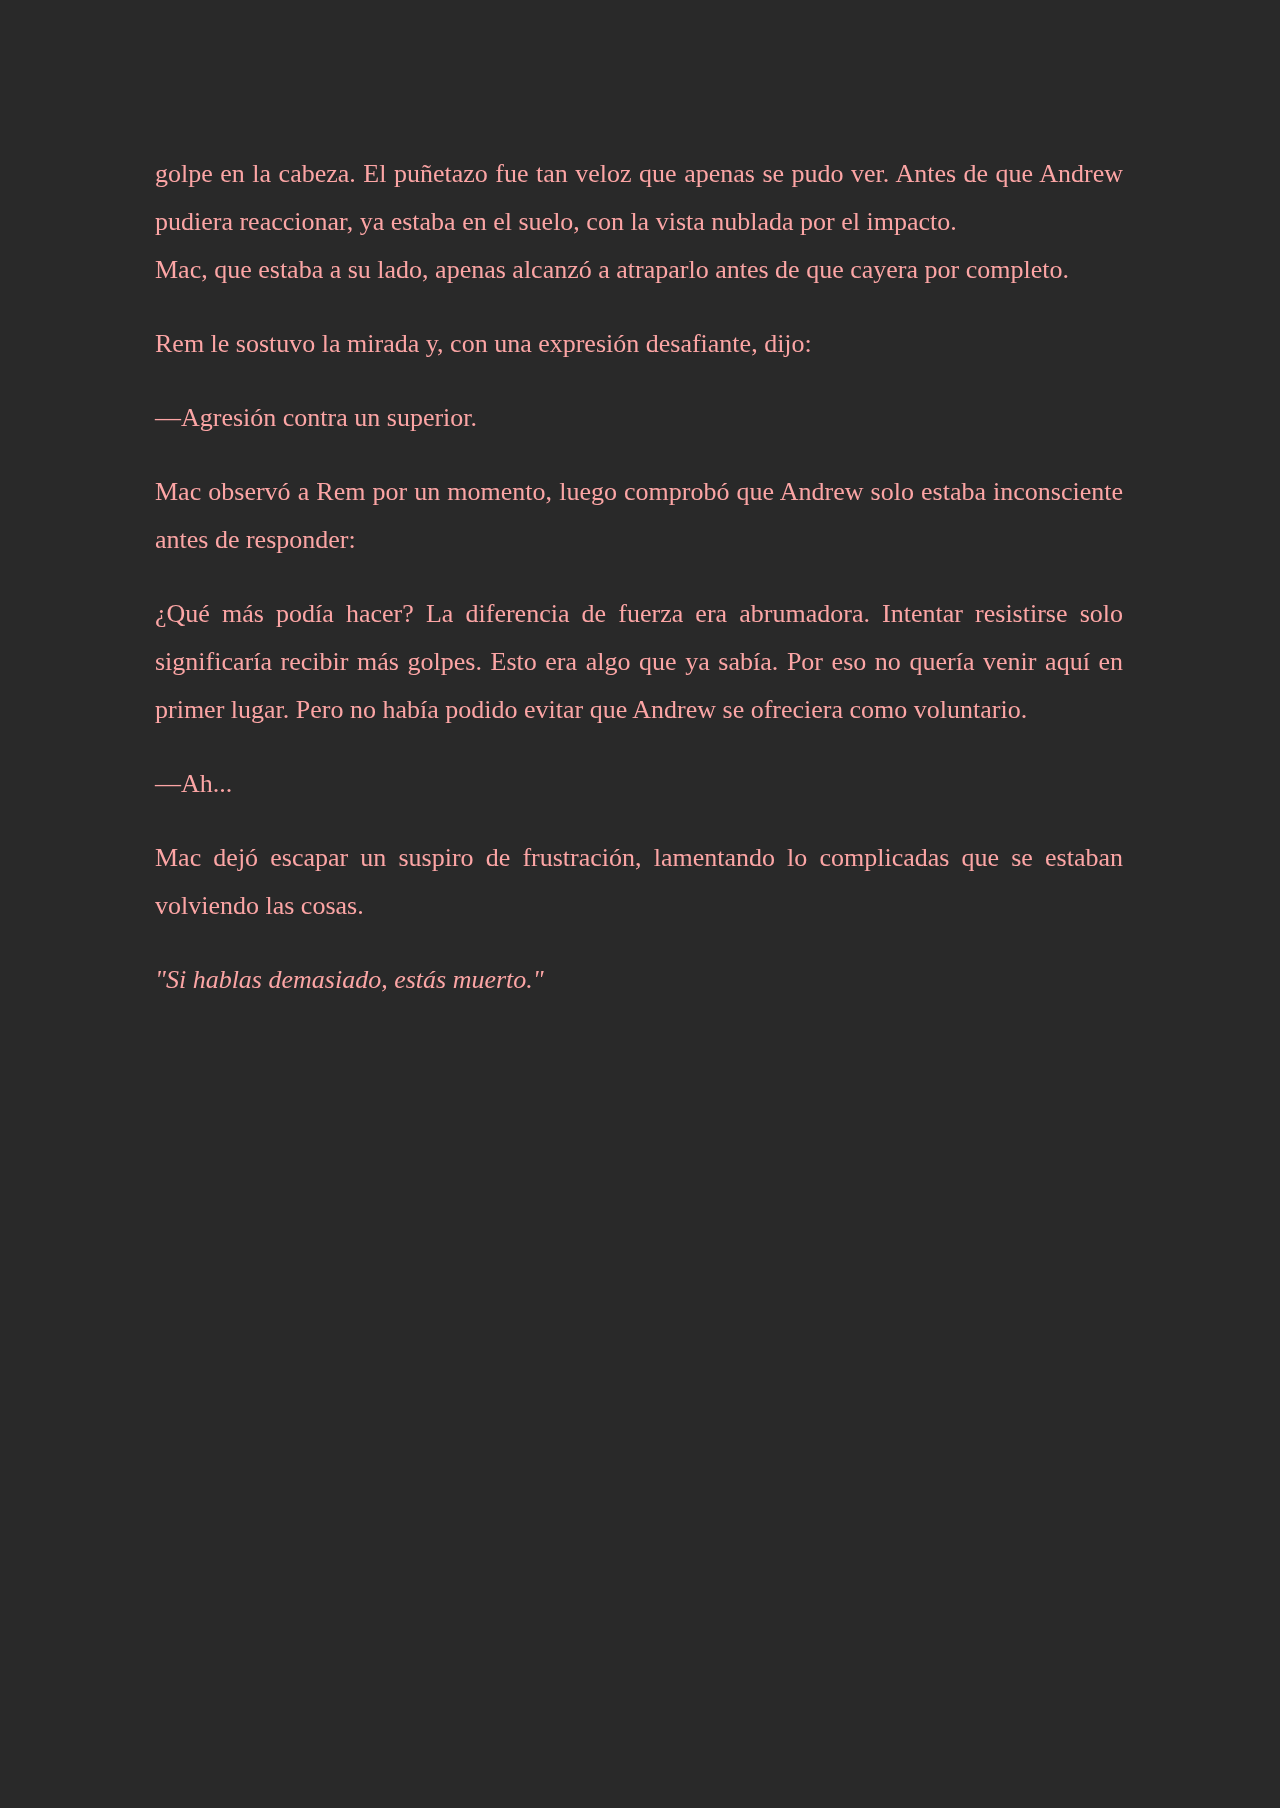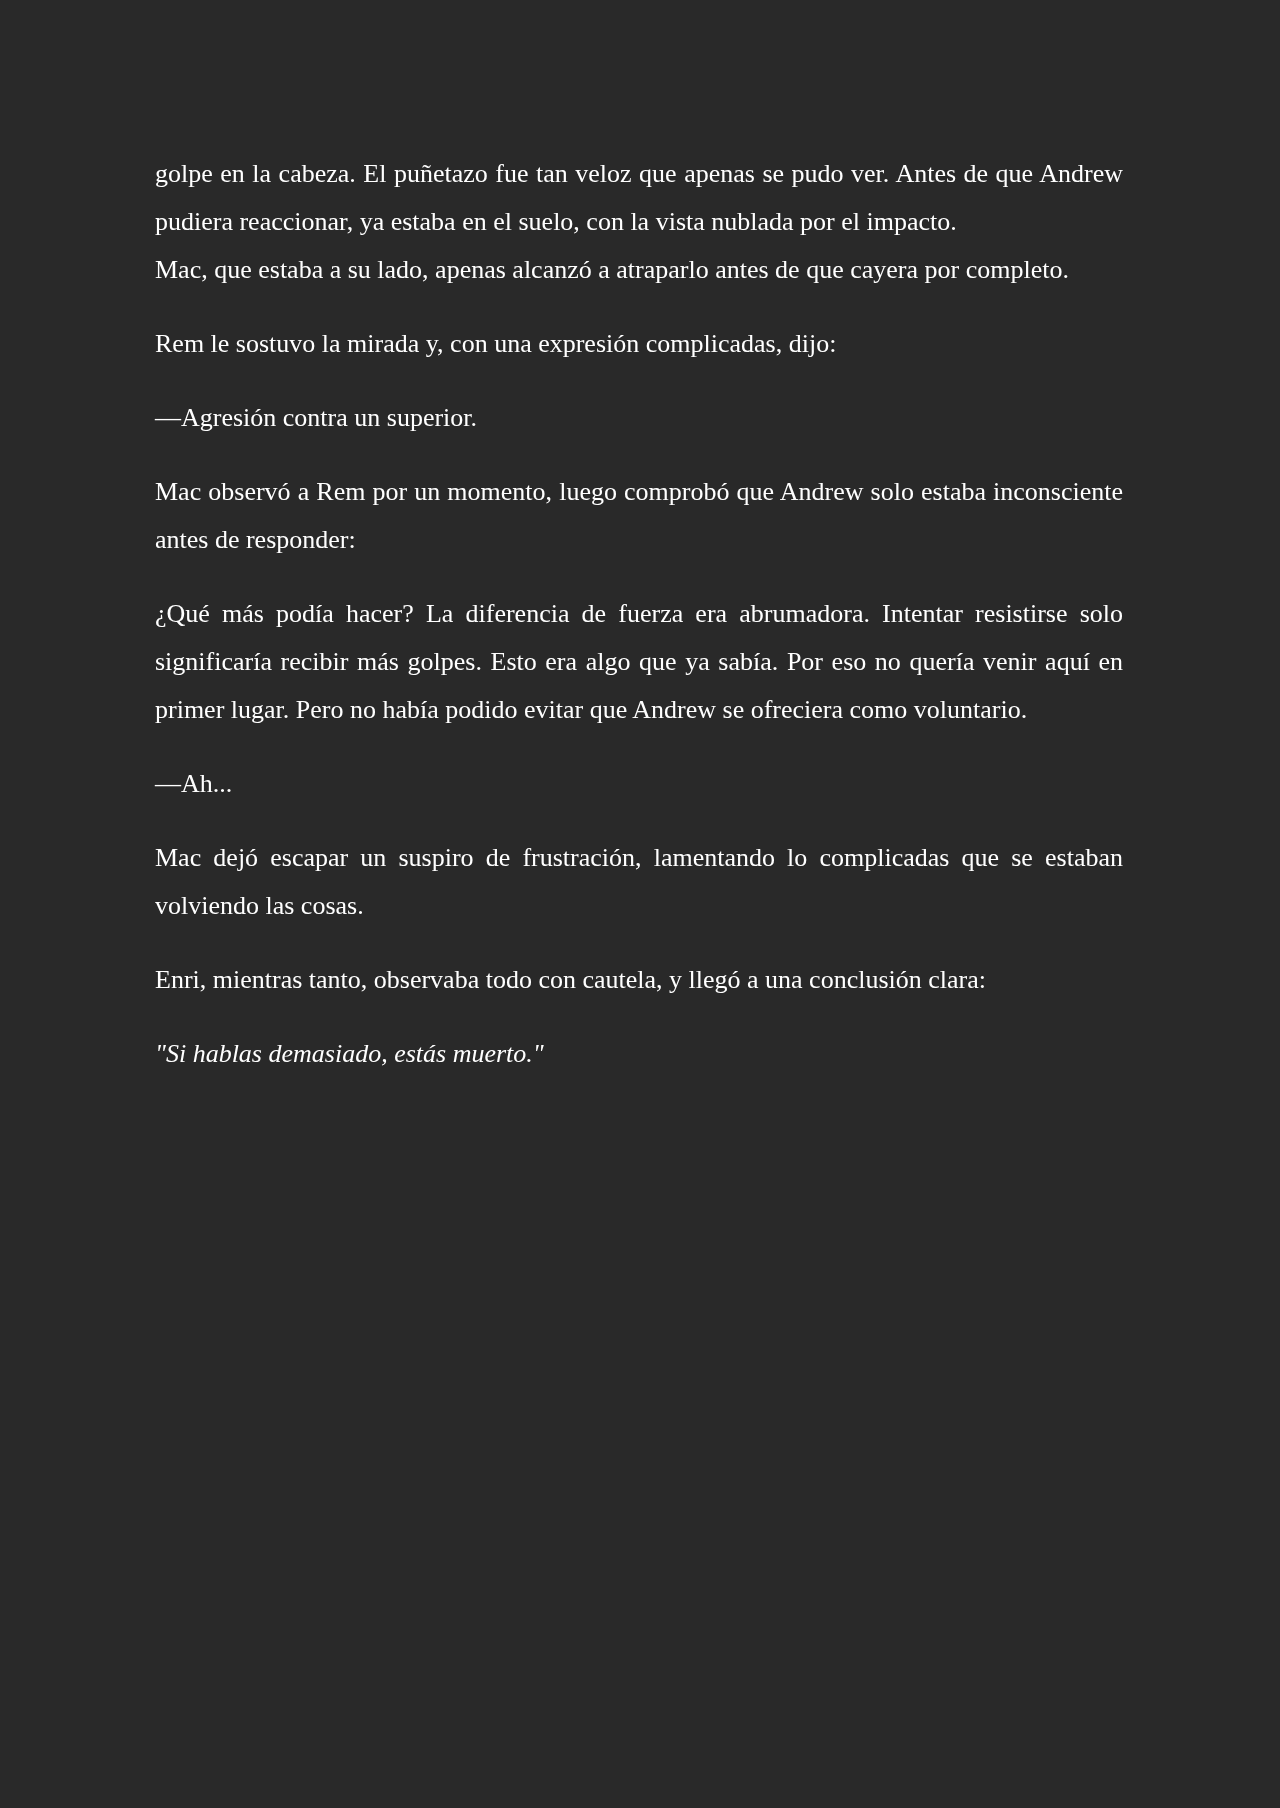--- a/index.html
+++ b/index.html
@@ -11,41 +11,40 @@
       width: 1280px;
       height: 1808px;
       overflow: hidden;
       position: relative;
     }
     .reader {
       position: absolute;
       left: 155px;
       top: 150px;
       width: 968px;
-      color: #ffffff;
+      color: #fca5a5;
       font-family: "Liberation Serif", "DejaVu Serif", serif;
       font-size: 26px;
       line-height: 48px;
       text-align: justify;
     }
     .reader p {
       margin: 0 0 26px 0;
       white-space: pre-line;
     }
     .reader p.italic {
       font-style: italic;
     }
   </style>
 </head>
 <body>
 
 <main class="reader">
   <p>golpe en la cabeza. El puñetazo fue tan veloz que apenas se pudo ver. Antes de que Andrew pudiera reaccionar, ya estaba en el suelo, con la vista nublada por el impacto.
   Mac, que estaba a su lado, apenas alcanzó a atraparlo antes de que cayera por completo.</p>
-  <p>Rem le sostuvo la mirada y, con una expresión complicadas, dijo:</p>
+  <p>Rem le sostuvo la mirada y, con una expresión desafiante, dijo:</p>
   <p>—Agresión contra un superior.</p>
   <p>Mac observó a Rem por un momento, luego comprobó que Andrew solo estaba inconsciente antes de responder:</p>
   <p>¿Qué más podía hacer? La diferencia de fuerza era abrumadora. Intentar resistirse solo significaría recibir más golpes. Esto era algo que ya sabía. Por eso no quería venir aquí en primer lugar. Pero no había podido evitar que Andrew se ofreciera como voluntario.</p>
   <p>—Ah...</p>
   <p>Mac dejó escapar un suspiro de frustración, lamentando lo complicadas que se estaban volviendo las cosas.</p>
-  <p>Enri, mientras tanto, observaba todo con cautela, y llegó a una conclusión clara:</p>
   <p class="italic">"Si hablas demasiado, estás muerto."</p>
 </main>
 
 </body></html>

